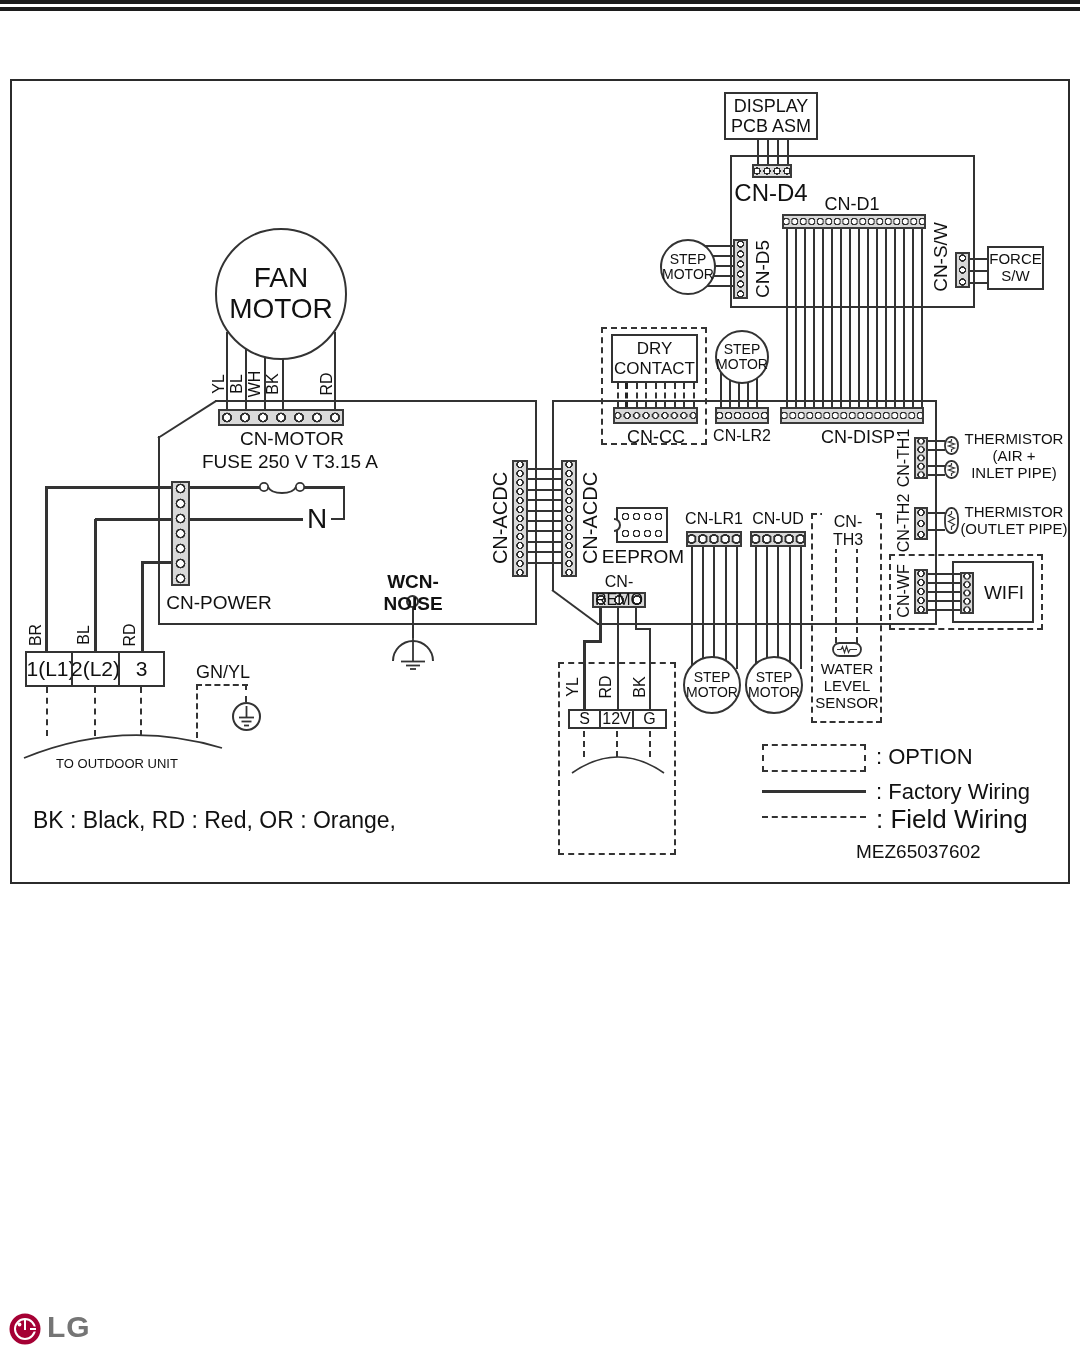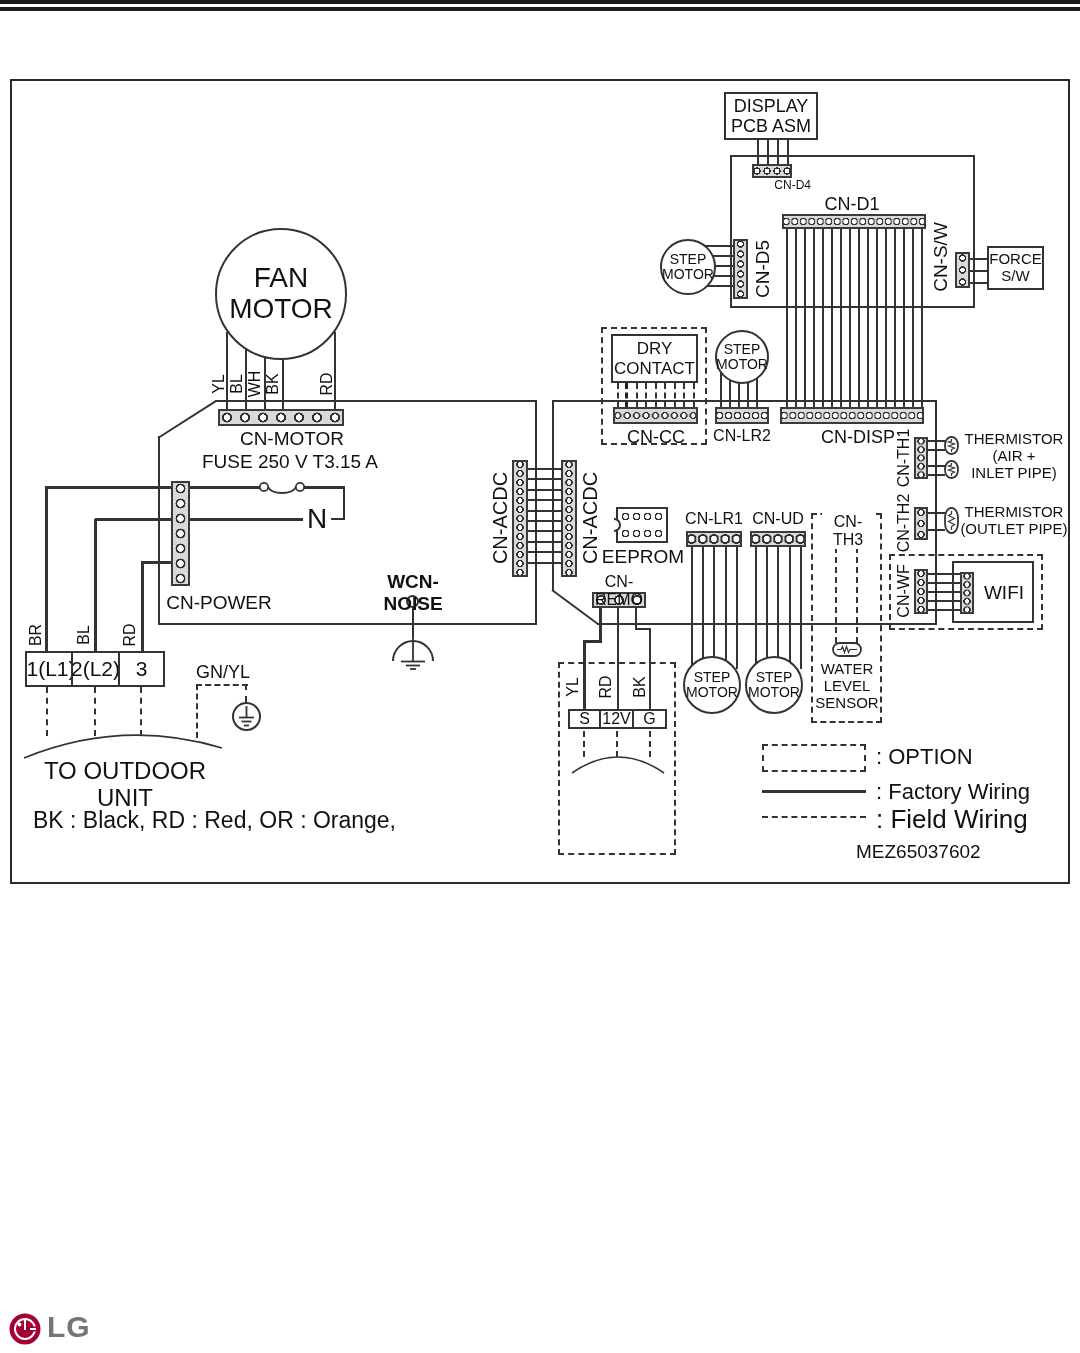--- a/index.html
+++ b/index.html
@@ -51,21 +51,21 @@
   <div class="w" style="left:597px;top:623px;width:340px;height:2px;"></div>
   <div class="w" style="left:552px;top:400px;width:2px;height:191px;"></div>
   <div class="diag" style="left:552px;top:589px;width:58px;height:2px;transform:rotate(36.5deg);"></div>
 
   <div class="frame" style="left:730px;top:155px;width:245px;height:153px;border-color:#333;"></div>
 
   <div class="box" style="left:724px;top:92px;width:94px;height:48px;font-size:18px;"><span>DISPLAY
 PCB ASM</span></div>
   <div class="bv" style="left:757px;top:140px;width:34px;height:25px;--p:10px;"></div>
   <div class="conn pins" style="left:752px;top:164px;width:40px;height:14px;background-size:10px 100%;"></div>
-  <div class="lbl" style="left:731px;top:179px;width:80px;font-size:12px;text-align:right;">CN-D4</div>
+  <div class="lbl" style="left:731px;top:179px;width:80px;font-size:24px;">CN-D4</div>
 
   <div class="lbl" style="left:802px;top:194px;width:100px;font-size:18px;">CN-D1</div>
   <div class="conn pins" style="left:782px;top:214px;width:144px;height:15px;background-size:8.5px 100%;"></div>
   <div class="bv" style="left:786px;top:229px;width:137px;height:178px;--p:9px;"></div>
 
   <div class="bh" style="left:705px;top:245px;width:28px;height:45px;--p:10px;"></div>
   <div class="circ" style="left:660px;top:239px;width:56px;height:56px;font-size:14px;"><span>STEP
 MOTOR</span></div>
   <div class="conn pins" style="left:733px;top:239px;width:15px;height:60px;background-size:100% 10px;"></div>
   <div class="vlab" style="left:763px;top:269px;font-size:19px;">CN-D5</div>
@@ -124,21 +124,21 @@
   <svg style="left:231px;top:701px;" width="31" height="31" viewBox="0 0 31 31">
     <circle cx="15.5" cy="15.5" r="13.5" fill="#fff" stroke="#333" stroke-width="2"></circle>
     <line x1="15.5" y1="5" x2="15.5" y2="16.5" stroke="#333" stroke-width="1.8"></line>
     <line x1="8" y1="16.5" x2="23" y2="16.5" stroke="#333" stroke-width="1.8"></line>
     <line x1="10.5" y1="20.5" x2="20.5" y2="20.5" stroke="#333" stroke-width="1.8"></line>
     <line x1="13" y1="24.5" x2="18" y2="24.5" stroke="#333" stroke-width="1.8"></line>
   </svg>
   <svg style="left:22px;top:732px;" width="202" height="27" viewBox="0 0 202 27">
     <path d="M2 26 Q 100 -14 200 16" fill="none" stroke="#333" stroke-width="1.8"></path>
   </svg>
-  <div class="lbl" style="left:24px;top:757px;width:202px;font-size:24px;">TO OUTDOOR UNIT</div>
+  <div class="lbl" style="left:16px;top:757px;width:202px;font-size:13px;">TO OUTDOOR UNIT</div>
 
   <div class="lbl" style="left:361px;top:571px;width:104px;font-size:19px;font-weight:bold;">WCN-NOISE</div>
   <div class="abs" style="left:406px;top:595px;width:13px;height:13px;border:2px solid #333;border-radius:50%;background:#fff;z-index:2;box-sizing:border-box;"></div>
   <div class="w" style="left:412px;top:607px;width:2px;height:31px;"></div>
   <svg style="left:391px;top:636px;" width="44" height="34" viewBox="0 0 44 34">
     <path d="M2 25 A20 20 0 0 1 42 25" fill="none" stroke="#333" stroke-width="2"></path>
     <line x1="22" y1="2" x2="22" y2="25" stroke="#333" stroke-width="1.8"></line>
     <line x1="10" y1="25.5" x2="34" y2="25.5" stroke="#333" stroke-width="1.8"></line>
     <line x1="15" y1="29.5" x2="29" y2="29.5" stroke="#333" stroke-width="1.8"></line>
     <line x1="19" y1="33" x2="25" y2="33" stroke="#333" stroke-width="1.8"></line>

